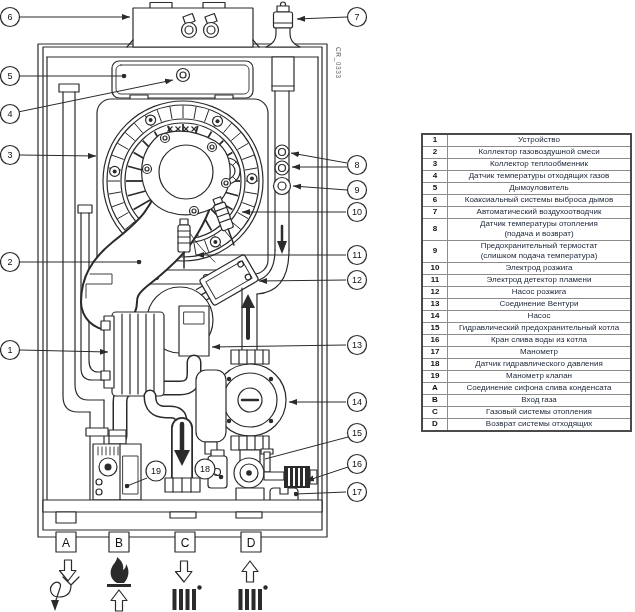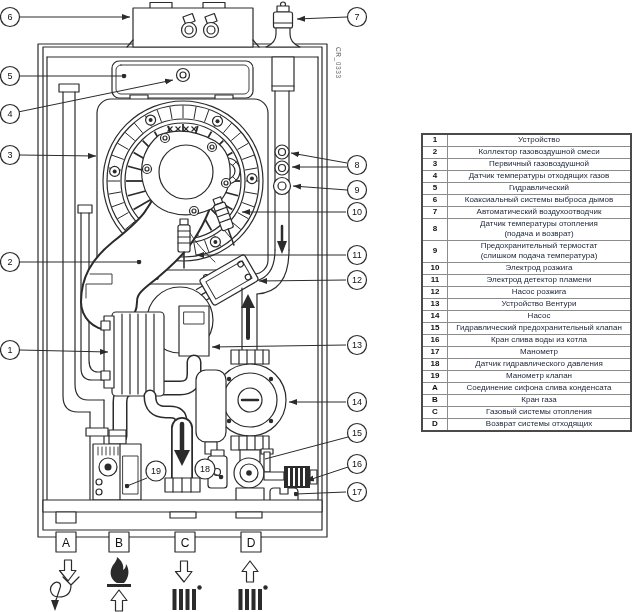--- a/index.html
+++ b/index.html
@@ -537,29 +537,29 @@
           <tr>
             <td class="lg-num">1</td>
             <td class="lg-label">Устройство</td>
           </tr>
           <tr>
             <td class="lg-num">2</td>
             <td class="lg-label">Коллектор газовоздушной смеси</td>
           </tr>
           <tr>
             <td class="lg-num">3</td>
-            <td class="lg-label">Первичный газовоздушной</td>
+            <td class="lg-label">Коллектор теплообменник</td>
           </tr>
           <tr>
             <td class="lg-num">4</td>
             <td class="lg-label">Датчик температуры отходящих газов</td>
           </tr>
           <tr>
             <td class="lg-num">5</td>
-            <td class="lg-label">Гидравлический</td>
+            <td class="lg-label">Дымоуловитель</td>
           </tr>
           <tr>
             <td class="lg-num">6</td>
             <td class="lg-label">Коаксиальный системы выброса дымов</td>
           </tr>
           <tr>
             <td class="lg-num">7</td>
             <td class="lg-label">Автоматический воздухоотводчик</td>
           </tr>
           <tr>
@@ -579,29 +579,29 @@
           <tr>
             <td class="lg-num">11</td>
             <td class="lg-label">Электрод детектор пламени</td>
           </tr>
           <tr>
             <td class="lg-num">12</td>
             <td class="lg-label">Насос розжига</td>
           </tr>
           <tr>
             <td class="lg-num">13</td>
-            <td class="lg-label">Устройство Вентури</td>
+            <td class="lg-label">Соединение Вентури</td>
           </tr>
           <tr>
             <td class="lg-num">14</td>
             <td class="lg-label">Насос</td>
           </tr>
           <tr>
             <td class="lg-num">15</td>
-            <td class="lg-label">Гидравлический предохранительный клапан</td>
+            <td class="lg-label">Гидравлический предохранительный котла</td>
           </tr>
           <tr>
             <td class="lg-num">16</td>
             <td class="lg-label">Кран слива воды из котла</td>
           </tr>
           <tr>
             <td class="lg-num">17</td>
             <td class="lg-label">Манометр</td>
           </tr>
           <tr>
@@ -611,21 +611,21 @@
           <tr>
             <td class="lg-num">19</td>
             <td class="lg-label">Манометр клапан</td>
           </tr>
           <tr>
             <td class="lg-num">A</td>
             <td class="lg-label">Соединение сифона слива конденсата</td>
           </tr>
           <tr>
             <td class="lg-num">B</td>
-            <td class="lg-label">Кран газа</td>
+            <td class="lg-label">Вход газа</td>
           </tr>
           <tr>
             <td class="lg-num">C</td>
             <td class="lg-label">Газовый системы отопления</td>
           </tr>
           <tr>
             <td class="lg-num">D</td>
             <td class="lg-label">Возврат системы отходящих</td>
           </tr>
         </tbody>

